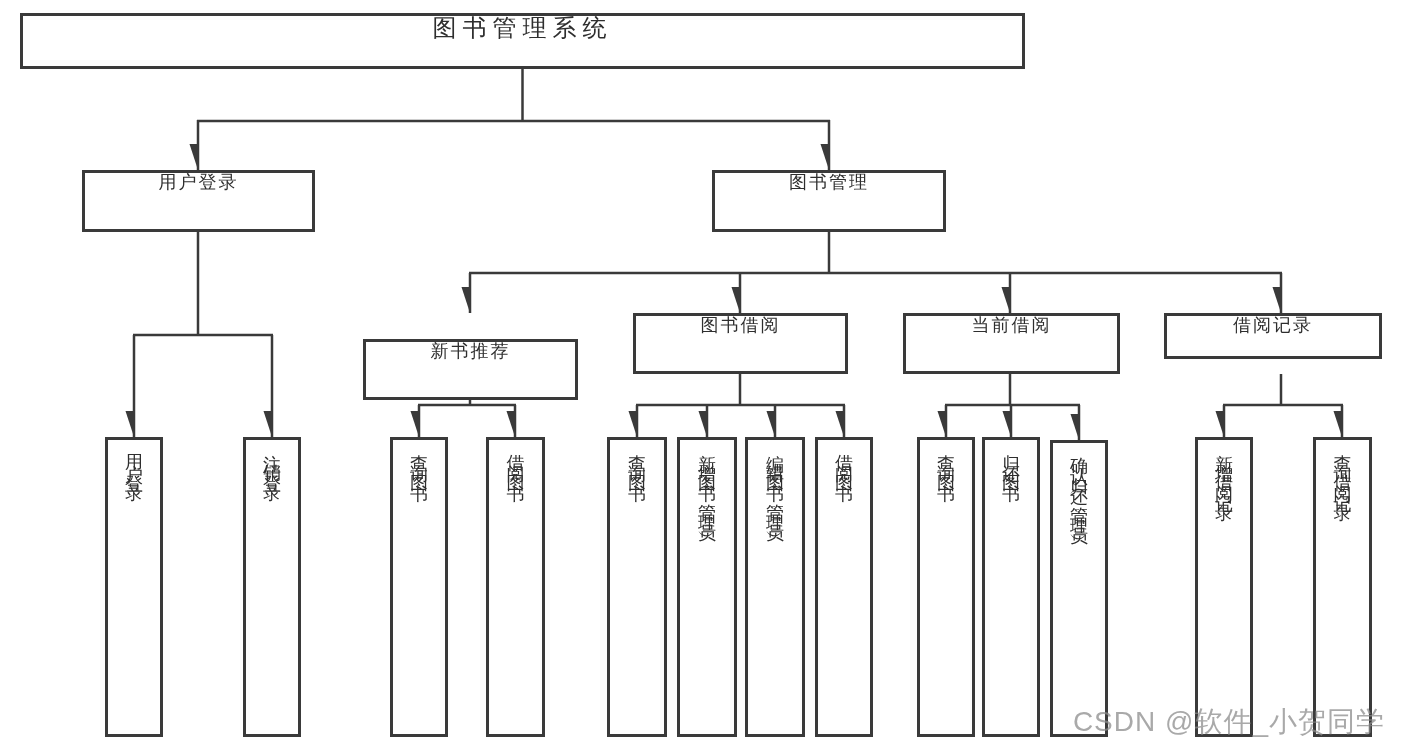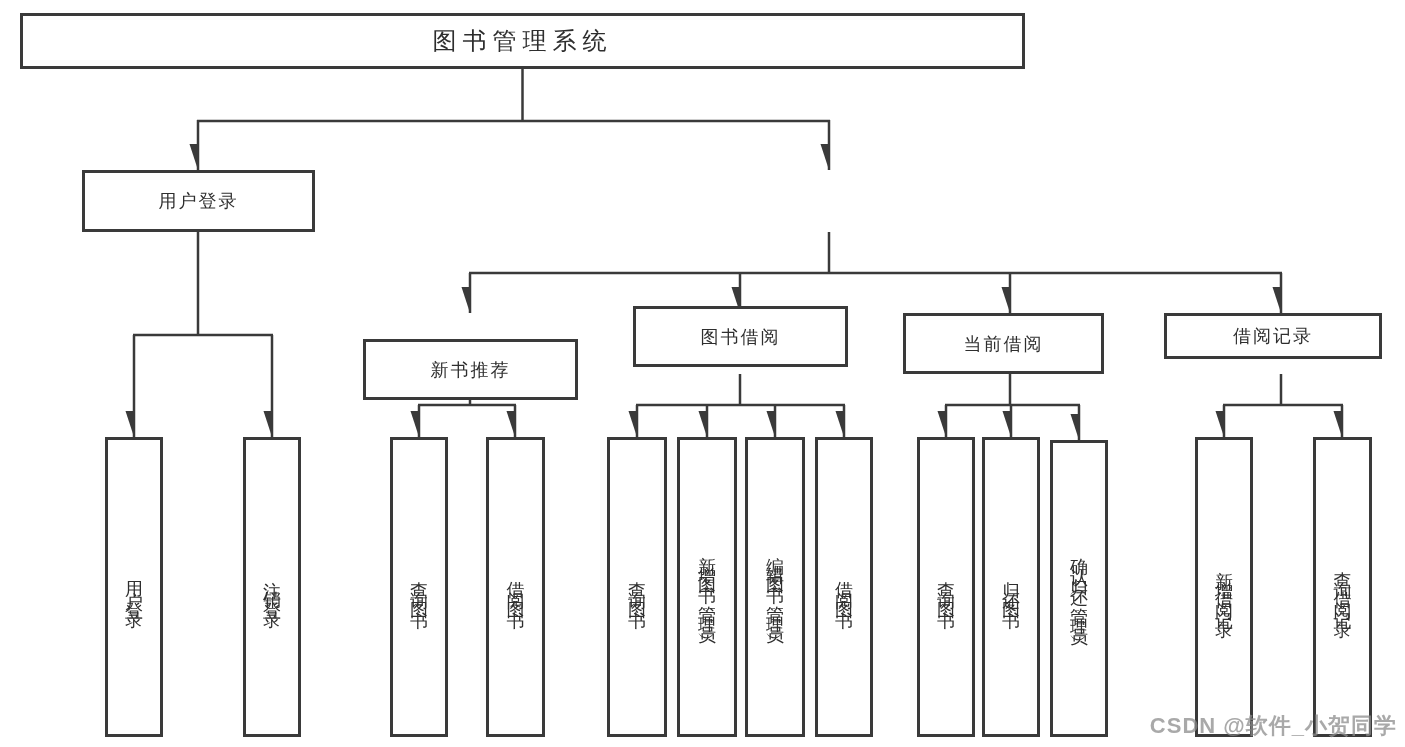--- a/index.html
+++ b/index.html
@@ -16,47 +16,46 @@
     left: 0; top: 0;
     width: 1405px; height: 747px;
     pointer-events: none;
   }
   .node {
     position: absolute;
     box-sizing: border-box;
     background: #ffffff;
     border: 3px solid #3a3a3a;
     display: flex;
-    align-items: center;
+    align-items: flex-start;
     justify-content: center;
   }
   .node span {
     color: #2e2e2e;
     font-size: 18px;
     white-space: nowrap;
     line-height: 1;
   }
   .hnode span { letter-spacing: 2px; }
   .rootnode span { font-size: 24px; letter-spacing: 6px; }
   .vnode span {
     writing-mode: vertical-rl;
     text-orientation: mixed;
     letter-spacing: 10px;
     line-height: 1;
   }
   #watermark {
     position: absolute;
-    right: 8px;
+    right: 20px;
     bottom: 6px;
-    font-size: 22px;
+    font-size: 28px;
     letter-spacing: 1px;
     color: rgba(140,140,140,0.75);
     z-index: 10;
     white-space: nowrap;
-    font-weight: bold;
   }
 </style>
 </head>
 <body>
 
 <div id="canvas">
 
   <svg id="connectors" viewBox="0 0 1405 747" xmlns="http://www.w3.org/2000/svg">
     <defs>
       <marker id="arrowhead" markerUnits="userSpaceOnUse" markerWidth="26" markerHeight="18" refX="26" refY="0" orient="auto">
@@ -107,28 +106,31 @@
     </g>
   </svg>
 
   <div class="node hnode rootnode" style="left:20px; top:13px; width:1005px; height:56px;">
     <span>图书管理系统</span>
   </div>
 
   <div class="node hnode" style="left:82px; top:170px; width:233px; height:62px;">
     <span>用户登录</span>
   </div>
+  <div class="node hnode" style="left:712px; top:170px; width:234px; height:62px;">
+    <span>图书管理</span>
+  </div>
 
   <div class="node hnode" style="left:363px; top:313px; width:215px; height:61px;margin-top:26px;">
     <span>新书推荐</span>
   </div>
-  <div class="node hnode" style="left:633px; top:306px; width:215px; height:61px;">
+  <div class="node hnode" style="left:633px; top:313px; width:215px; height:61px;">
     <span>图书借阅</span>
   </div>
-  <div class="node hnode" style="left:903px; top:313px; width:201px; height:61px;">
+  <div class="node hnode" style="left:903px; top:313px; width:217px; height:61px;">
     <span>当前借阅</span>
   </div>
   <div class="node hnode" style="left:1164px; top:313px; width:218px; height:46px;">
     <span>借阅记录</span>
   </div>
 
   <div class="node vnode" style="left:105px; top:437px; width:58px; height:300px;">
     <span>用户登录</span>
   </div>
   <div class="node vnode" style="left:243px; top:437px; width:58px; height:300px;">

